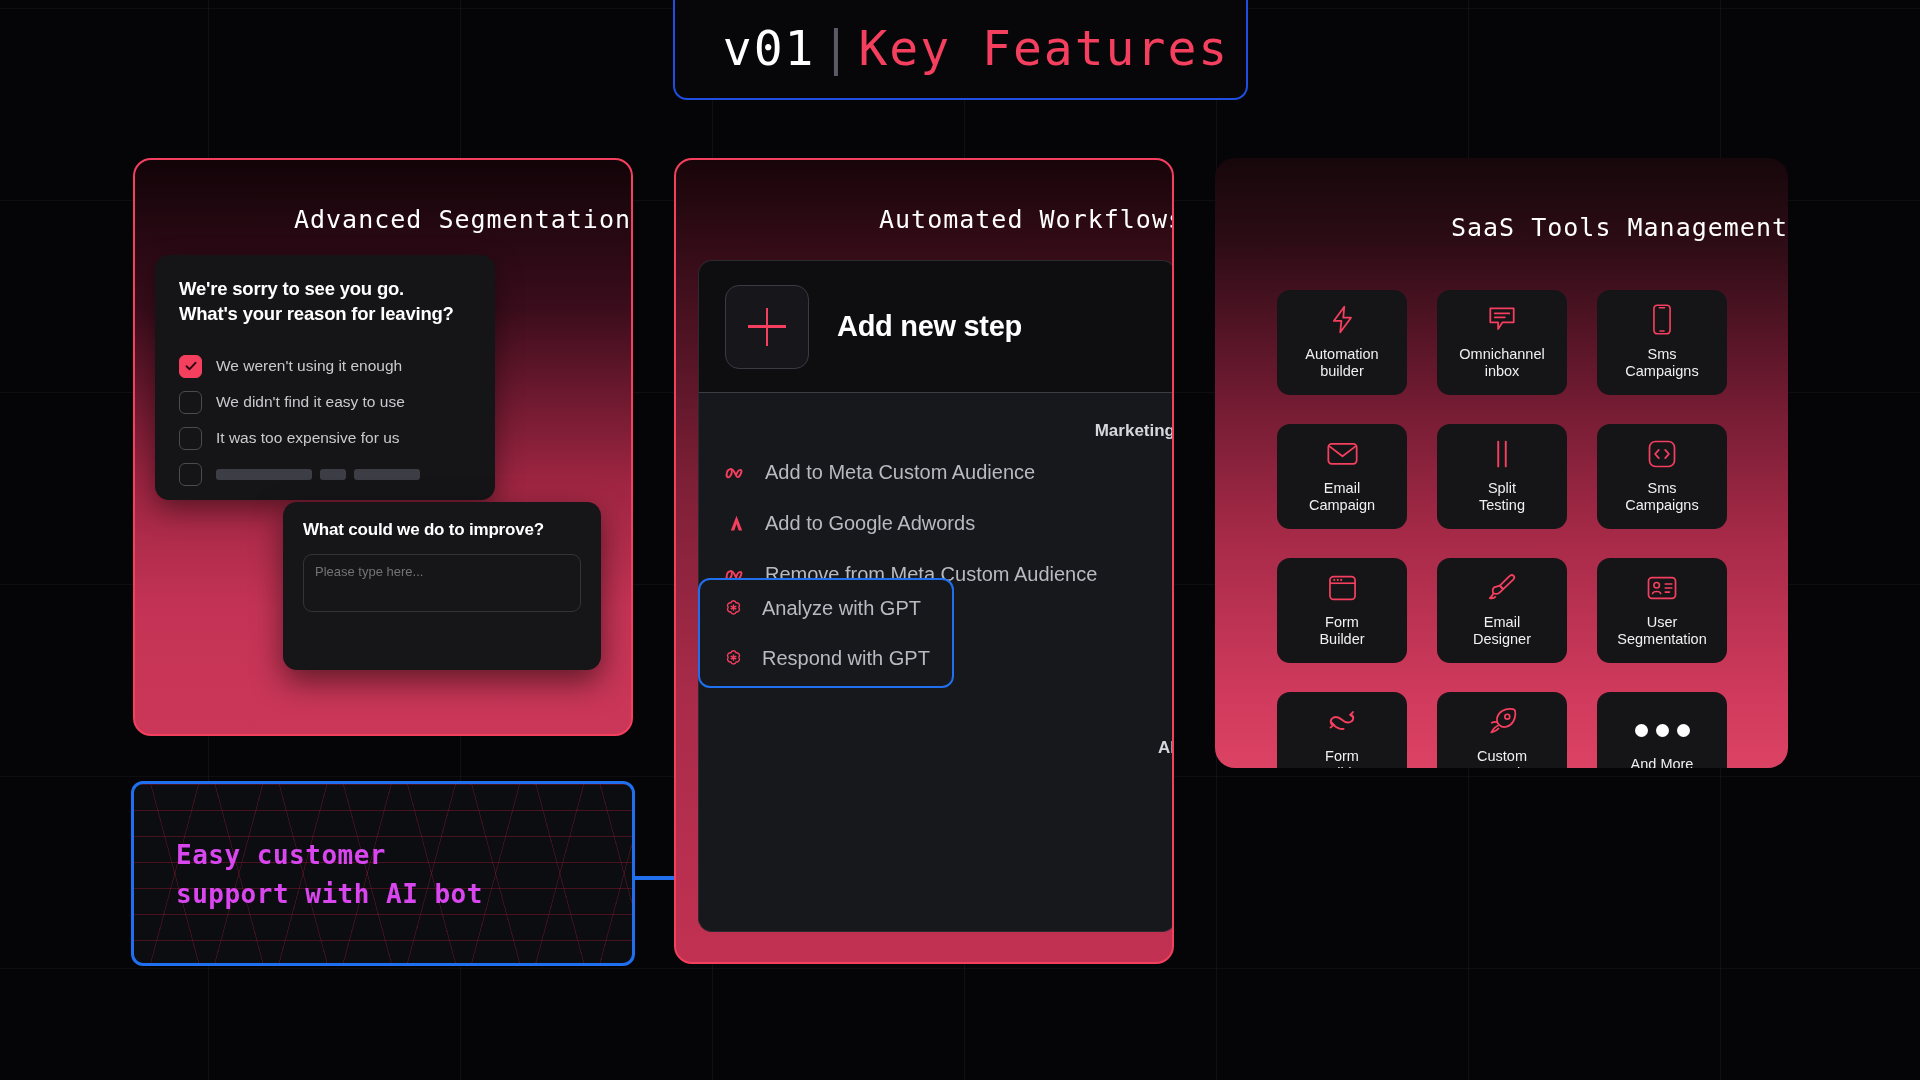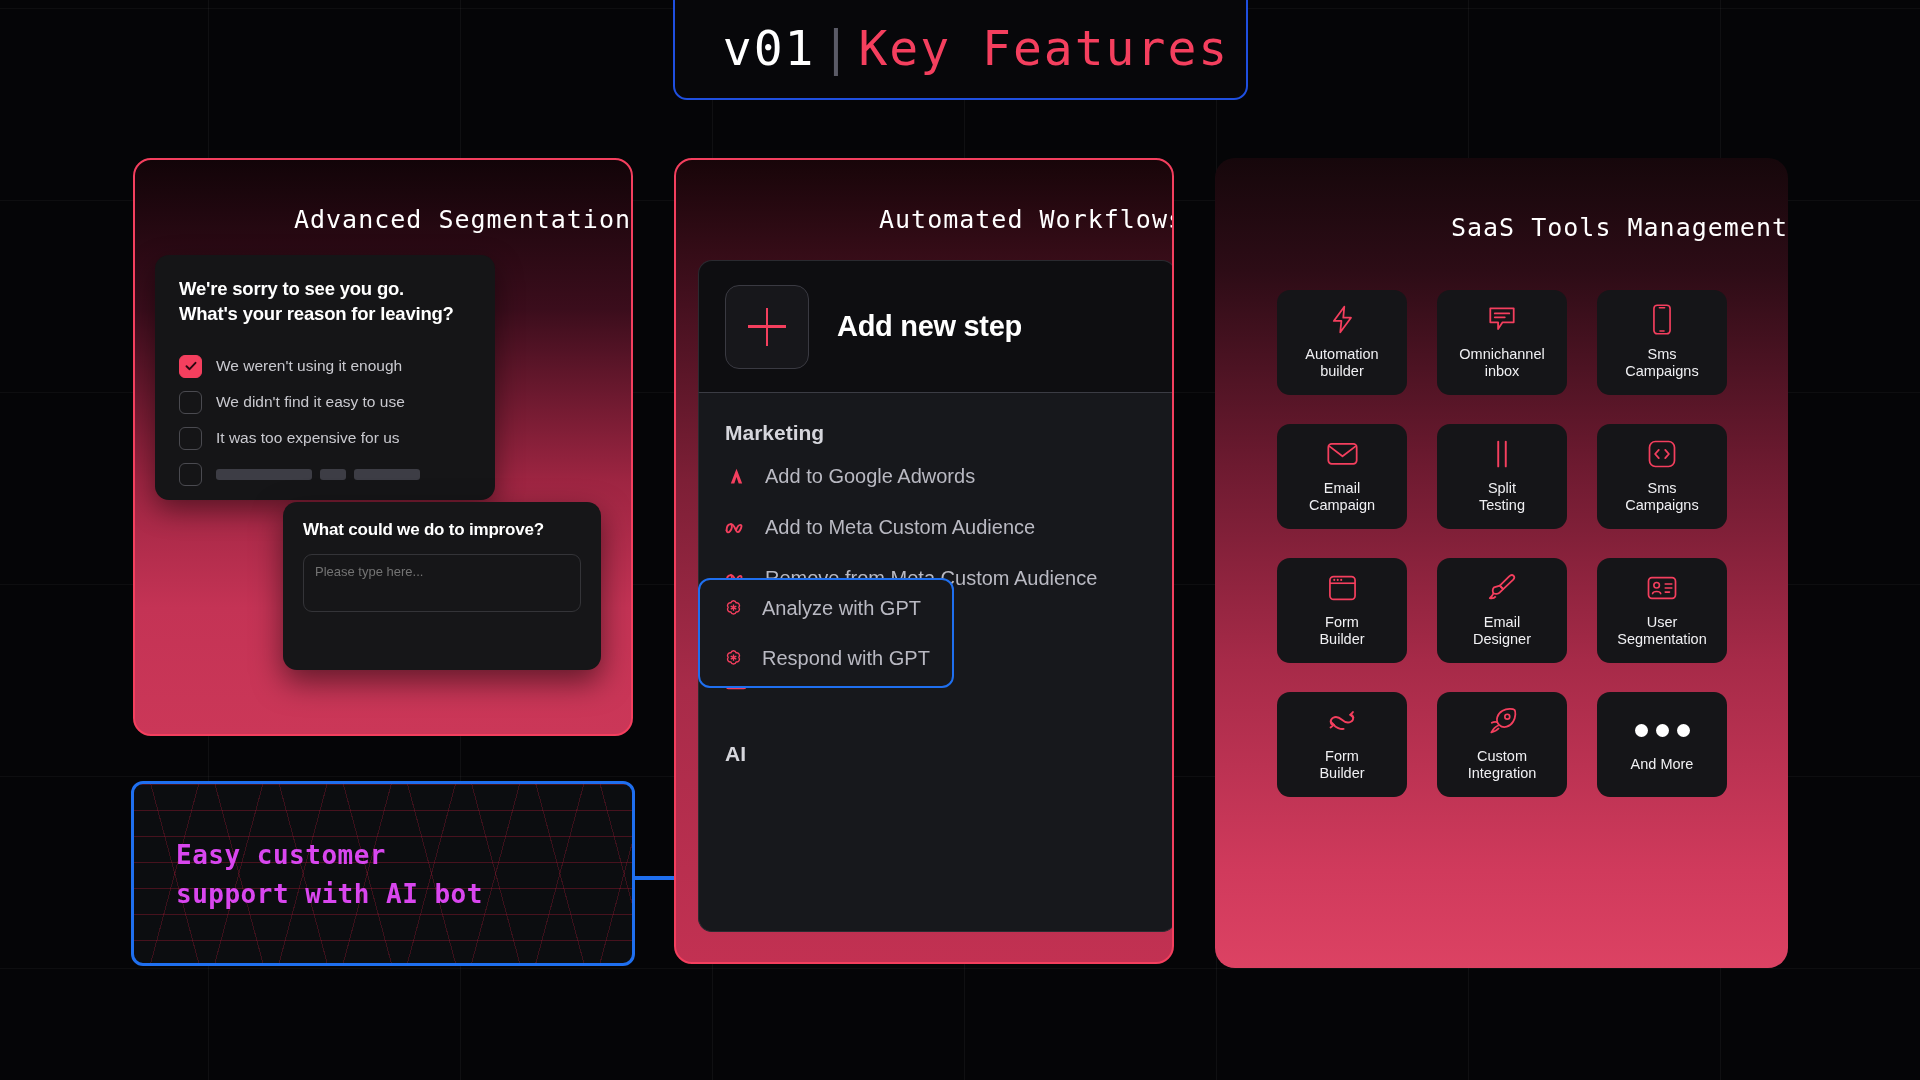--- a/index.html
+++ b/index.html
@@ -210,21 +210,21 @@
   .wf-list {
     position: absolute;
     left: 22px; top: 232px;
     width: 478px; height: 540px;
     background: #17181c;
     border-radius: 0 0 14px 14px;
     border: 1px solid #2a2a30;
     border-top: 1px solid #3b3c44;
     padding: 28px 0 0 26px;
   }
-  .wf-group { color: #d6d6dc; font-size: 21px; font-weight: 600; margin-bottom: 6px; }
+  .wf-group { color: #d6d6dc; font-size: 17px; font-weight: 600; margin-bottom: 6px; text-align: right; }
   .wf-item {
     display: flex; align-items: center; gap: 18px;
     height: 51px;
   }
   .wf-ico { width: 22px; height: 22px; flex: 0 0 auto; display: flex; align-items: center; justify-content: center; }
   .wf-label { color: #b9b9c2; font-size: 20px; }
 
   .ai-block {
     position: absolute;
     left: 22px; top: 418px;
@@ -233,21 +233,21 @@
     border-radius: 12px;
     background: #17181c;
     padding-left: 22px;
     display: flex; flex-direction: column; justify-content: center;
   }
   .ai-block .wf-item { height: 50px; }
 
   
   #panel-tools {
     left: 1215px; top: 158px;
-    width: 573px; height: 810px;
+    width: 573px; height: 610px;
     border-radius: 20px;
     background:
       linear-gradient(to bottom, #16070b 0%, #2d0c16 14%, #6d1a30 38%, #a62a48 62%, #d03a5c 88%, #dc4263 100%);
   }
   #panel-tools .panel-title { position: absolute; top: 55px; left: 0; }
 
   .tools-grid {
     position: absolute;
     left: 62px; top: 132px;
     width: 450px;
@@ -344,35 +344,35 @@
     <div class="wf-addstep">
       <div class="plus-box"></div>
       <div class="addstep-label">Add new step</div>
     </div>
 
     <div class="wf-list">
       <div class="wf-group">Marketing</div>
 
       <div class="wf-item">
         <span class="wf-ico">
-          <svg width="21" height="21" viewBox="0 0 24 24">
-              <path d="M12 3 L18.5 20 H14.5 L12 12.5 L9.5 20 H5.5 Z" fill="#f43f5e"></path>
-            </svg>
-        </span>
-        <span class="wf-label">Add to Google Adwords</span>
-      </div>
-
-      <div class="wf-item">
-        <span class="wf-ico">
           <svg width="23" height="16" viewBox="0 0 28 16">
               <path d="M2 11 C2 5, 5 3, 7.5 3 C11 3, 12.5 8, 14 11 C15.5 14, 17 14, 19 11 C21 8, 22 4, 19.5 4 C17 4, 15 8, 14 11" fill="none" stroke="#f43f5e" stroke-width="2.4" stroke-linecap="round"></path>
               <path d="M2 11 C2 14, 4.5 14.5, 6.5 12 C8.5 9.5, 10 5, 7.5 3" fill="none" stroke="#f43f5e" stroke-width="2.4" stroke-linecap="round"></path>
             </svg>
         </span>
         <span class="wf-label">Add to Meta Custom Audience</span>
+      </div>
+
+      <div class="wf-item">
+        <span class="wf-ico">
+          <svg width="21" height="21" viewBox="0 0 24 24">
+              <path d="M12 3 L18.5 20 H14.5 L12 12.5 L9.5 20 H5.5 Z" fill="#f43f5e"></path>
+            </svg>
+        </span>
+        <span class="wf-label">Add to Google Adwords</span>
       </div>
 
       <div class="wf-item">
         <span class="wf-ico">
           <svg width="23" height="16" viewBox="0 0 28 16">
               <path d="M2 11 C2 5, 5 3, 7.5 3 C11 3, 12.5 8, 14 11 C15.5 14, 17 14, 19 11 C21 8, 22 4, 19.5 4 C17 4, 15 8, 14 11" fill="none" stroke="#f43f5e" stroke-width="2.4" stroke-linecap="round"></path>
               <path d="M2 11 C2 14, 4.5 14.5, 6.5 12 C8.5 9.5, 10 5, 7.5 3" fill="none" stroke="#f43f5e" stroke-width="2.4" stroke-linecap="round"></path>
             </svg>
         </span>
         <span class="wf-label">Remove from Meta Custom Audience</span>

